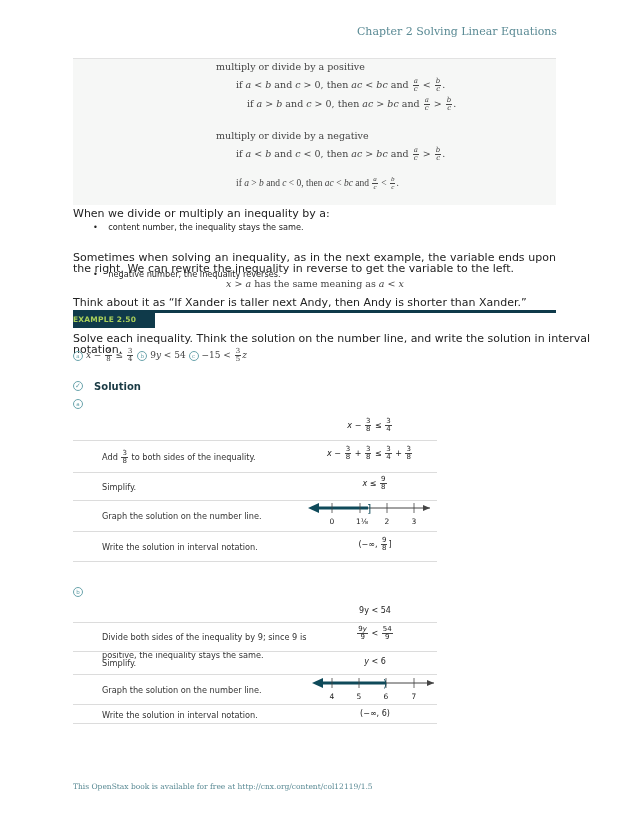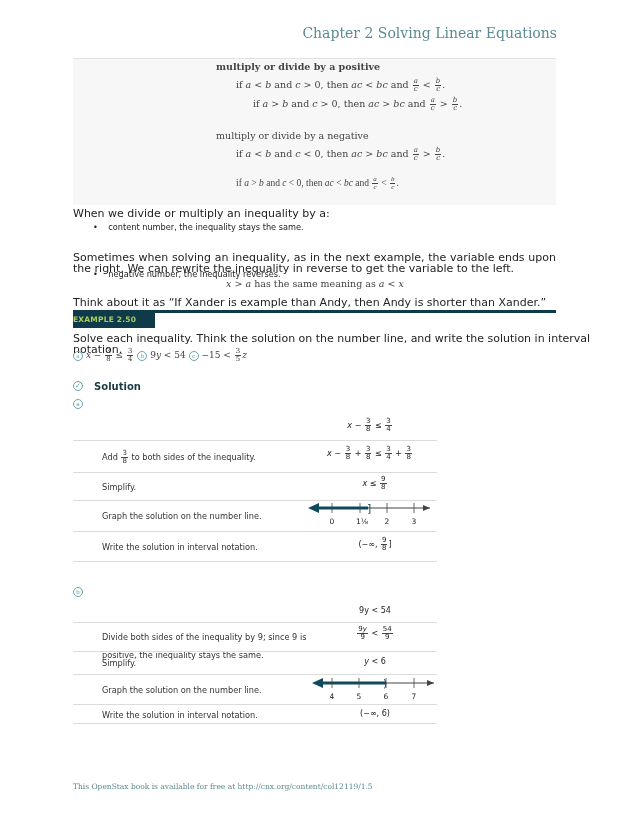--- a/index.html
+++ b/index.html
@@ -1,19 +1,19 @@
 <!DOCTYPE html>
 <html><head>
 <meta charset="utf-8">
 <style>
   html, body { margin: 0; padding: 0; background: #ffffff; }
   body { width: 630px; height: 815px; position: relative; overflow: hidden; font-family: "DejaVu Sans", sans-serif; color: #222; }
   .abs { position: absolute; }
   .header-left { left: 73px; top: 25px; font-size: 8px; color: #5a8a94; font-family: Liberation Serif, serif; margin-top: 48px; }
-  .header-right { right: 73px; top: 25px; font-size: 14px; color: #5a8a94; font-family: "DejaVu Serif", serif; }
+  .header-right { right: 73px; top: 25px; font-size: 11px; color: #5a8a94; font-family: "DejaVu Serif", serif; }
   .rule-box { left: 73px; top: 58px; width: 483px; height: 146px; background: #f6f7f6; border-top: 1px solid #e2e2e2; }
   .rule-text { font-family: "DejaVu Serif", serif; font-size: 9.5px; color: #444; }
   .mi { font-style: italic; }
   .frac { display: inline-block; vertical-align: middle; text-align: center; font-size: 7px; line-height: 7px; margin: 0 1px; }
   .frac .num { display: block; border-bottom: 0.8px solid #444; padding: 0 1px; }
   .frac .den { display: block; }
   .body-text { font-size: 11px; color: #222; line-height: 11px; }
   .bullet { font-size: 8.2px; color: #222; }
   .example-bar { left: 73px; top: 310px; width: 483px; height: 3px; background: #0f3a4a; }
   .example-tag { left: 73px; top: 312px; width: 82px; height: 16px; background: #0f3a4a; color: #a9cf5a; font-size: 7.5px; font-weight: bold; line-height: 16px; padding-left: 0; box-sizing: border-box; letter-spacing: 0.2px; }
@@ -24,43 +24,43 @@
   .footer { left: 73px; top: 782px; font-size: 7.5px; color: #5a8a94; font-family: "DejaVu Serif", serif; }
   .solution-title { font-weight: bold; font-size: 10px; color: #1a3a44; }
 </style>
 </head>
 <body>
 
 <div class="abs header-left">172</div>
 <div class="abs header-right">Chapter 2 Solving Linear Equations</div>
 
 <div class="abs rule-box"></div>
-<div class="abs rule-text" style="left:216px; top:61px;font-weight:bold;">multiply or divide by a positive</div>
+<div class="abs rule-text" style="left:216px; top:61px;">multiply or divide by a positive</div>
 <div class="abs rule-text" style="left:236px; top:78px;">
   if <span class="mi">a</span> &lt; <span class="mi">b</span> and <span class="mi">c</span> &gt; 0, then <span class="mi">ac</span> &lt; <span class="mi">bc</span> and <span class="frac"><span class="num mi">a</span><span class="den mi">c</span></span> &lt; <span class="frac"><span class="num mi">b</span><span class="den mi">c</span></span>.
 </div>
-<div class="abs rule-text" style="left:253px; top:97px;">
+<div class="abs rule-text" style="left:247px; top:97px;">
   if <span class="mi">a</span> &gt; <span class="mi">b</span> and <span class="mi">c</span> &gt; 0, then <span class="mi">ac</span> &gt; <span class="mi">bc</span> and <span class="frac"><span class="num mi">a</span><span class="den mi">c</span></span> &gt; <span class="frac"><span class="num mi">b</span><span class="den mi">c</span></span>.
 </div>
 <div class="abs rule-text" style="left:216px; top:130px;">multiply or divide by a negative</div>
 <div class="abs rule-text" style="left:236px; top:147px;">
   if <span class="mi">a</span> &lt; <span class="mi">b</span> and <span class="mi">c</span> &lt; 0, then <span class="mi">ac</span> &gt; <span class="mi">bc</span> and <span class="frac"><span class="num mi">a</span><span class="den mi">c</span></span> &gt; <span class="frac"><span class="num mi">b</span><span class="den mi">c</span></span>.
 </div>
 <div class="abs rule-text" style="left:236px; top:176px;font-family:Liberation Serif, serif;">
   if <span class="mi">a</span> &gt; <span class="mi">b</span> and <span class="mi">c</span> &lt; 0, then <span class="mi">ac</span> &lt; <span class="mi">bc</span> and <span class="frac"><span class="num mi">a</span><span class="den mi">c</span></span> &lt; <span class="frac"><span class="num mi">b</span><span class="den mi">c</span></span>.
 </div>
 
 <div class="abs body-text" style="left:73px; top:208px;">When we divide or multiply an inequality by a:</div>
 <div class="abs bullet" style="left:93px; top:222px;">•&nbsp;&nbsp;&nbsp;&nbsp;<span>content number, the inequality stays the same.</span></div>
 <div class="abs bullet" style="left:93px; top:246px;margin-top:23px;">•&nbsp;&nbsp;&nbsp;&nbsp;<span>negative number, the inequality reverses.</span></div>
 <div class="abs body-text" style="left:73px; top:252px; width:483px; text-align:justify;">Sometimes when solving an inequality, as in the next example, the variable ends upon the right. We can rewrite the inequality in reverse to get the variable to the left.</div>
 <div class="abs rule-text" style="left:0; width:630px; top:278px; text-align:center; font-size:9.5px;">
   <span class="mi">x</span> &gt; <span class="mi">a</span> has the same meaning as <span class="mi">a</span> &lt; <span class="mi">x</span>
 </div>
-<div class="abs body-text" style="left:73px; top:297px;">Think about it as “If Xander is example than Andy, then Andy is shorter than Xander.”</div>
+<div class="abs body-text" style="left:73px; top:297px;">Think about it as “If Xander is taller next Andy, then Andy is shorter than Xander.”</div>
 
 <div class="abs example-bar"></div>
 <div class="abs example-tag">EXAMPLE 2.50</div>
 <div class="abs body-text" style="left:73px; top:333px;">Solve each inequality. Think the solution on the number line, and write the solution in interval notation.</div>
 
 <div class="abs rule-text" style="left:73px; top:348px; font-size:9px;">
   <span class="circ">a</span>
   <span class="mi">x</span> − <span class="frac"><span class="num">3</span><span class="den">8</span></span> ≤ <span class="frac"><span class="num">3</span><span class="den">4</span></span>
   <span class="circ">b</span>
   9<span class="mi">y</span> &lt; 54

